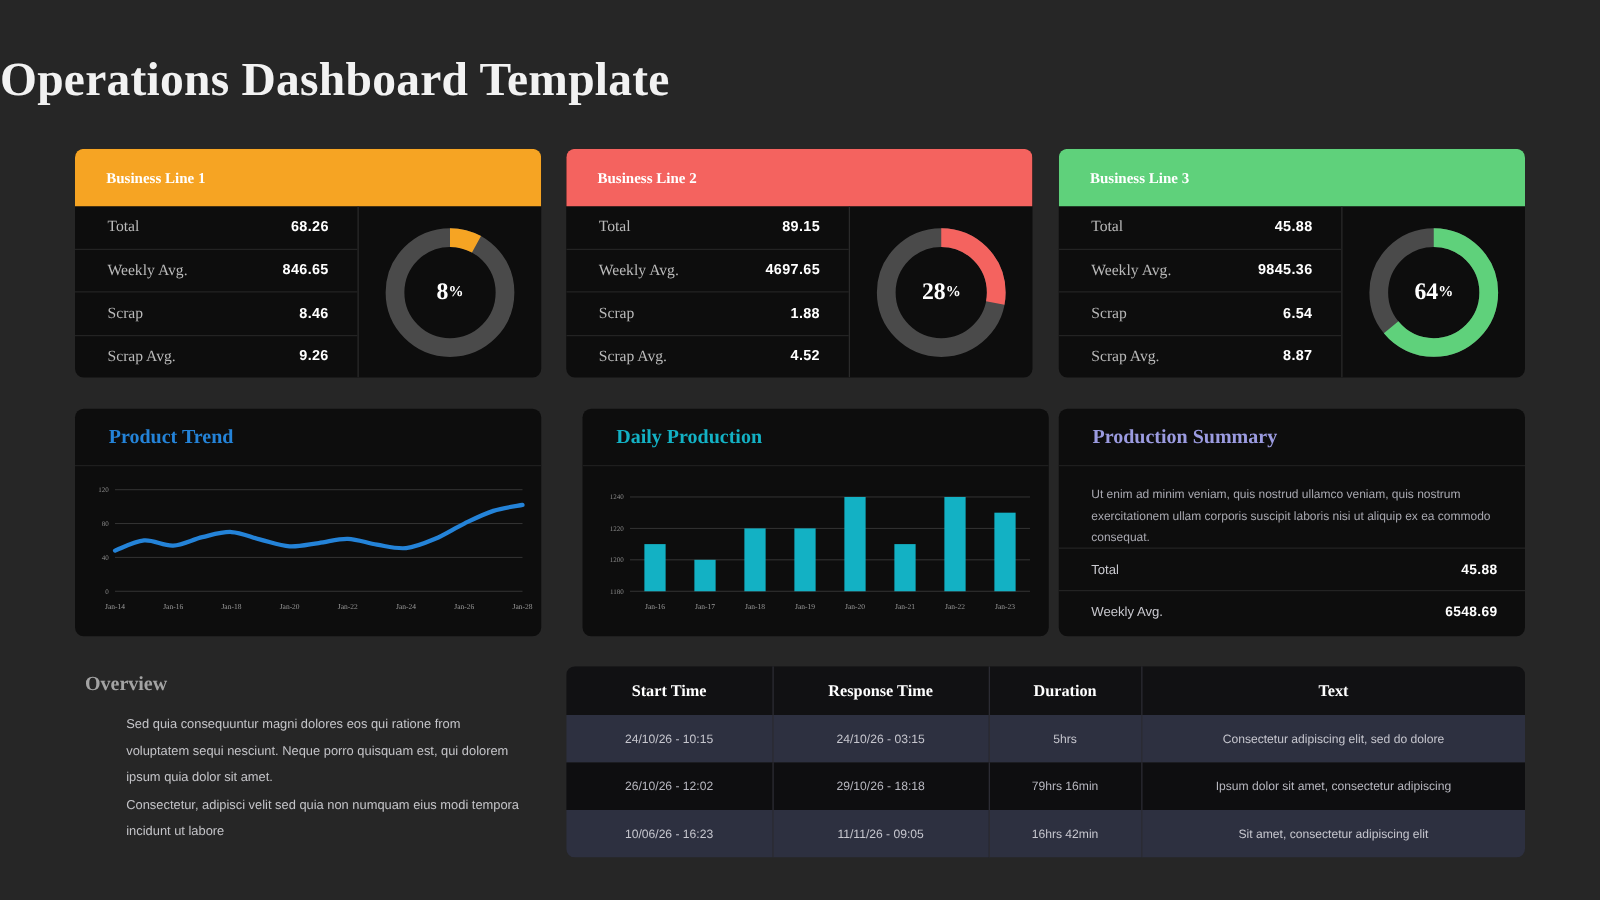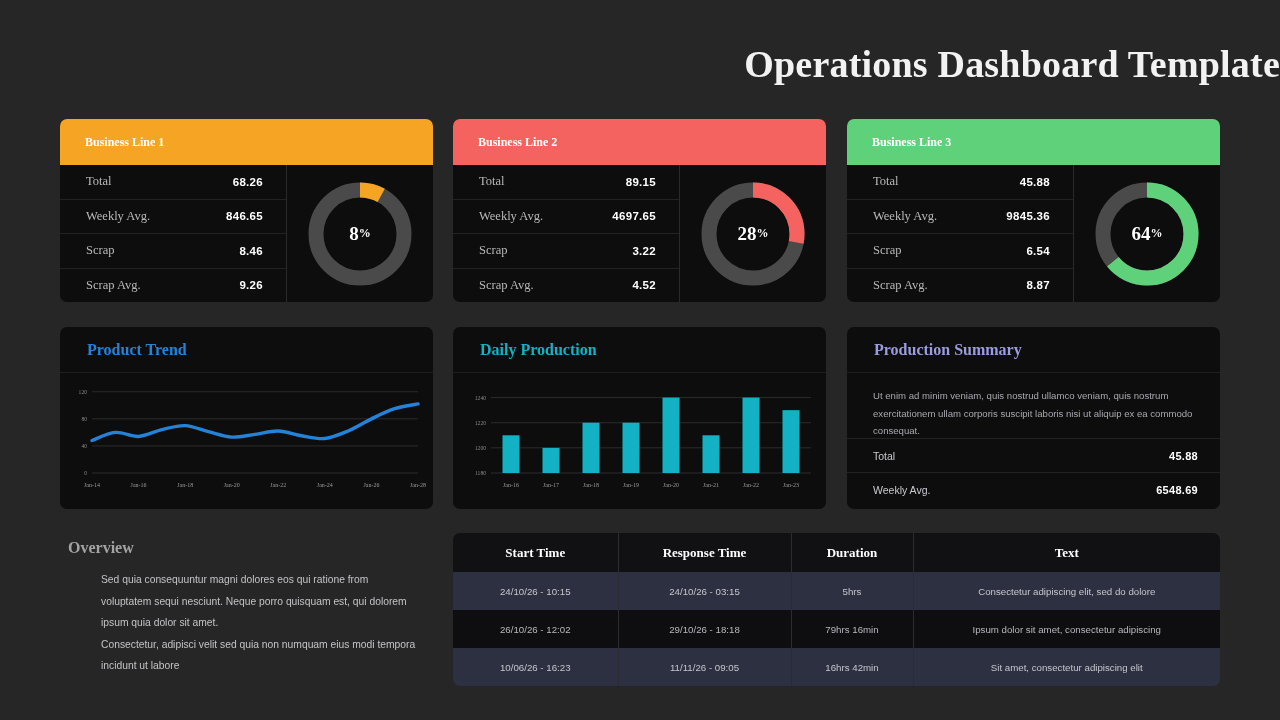--- a/index.html
+++ b/index.html
@@ -6,21 +6,21 @@
   html, body {
     width: 1280px; height: 720px;
     background: #262626;
     font-family: "Liberation Sans", sans-serif;
     overflow: hidden;
   }
   .page { position: relative; width: 1280px; height: 720px; }
 
   .page-title {
     position: absolute; top: 42px; left: 0; width: 1280px;
-    text-align: right;
+    text-align: left;
     font-family: "Liberation Serif", serif;
     font-size: 38px; font-weight: 700; color: #f2f2f2;
     letter-spacing: .2px;
   }
 
   
   .kpi-card {
     position: absolute; top: 119px; width: 373px; height: 183px;
     background: #0d0d0d; border-radius: 7px; overflow: hidden;
     display: flex; flex-direction: column;
@@ -63,21 +63,21 @@
     font-family: "Liberation Serif", serif;
     font-size: 12px; font-weight: 700; color: #ffffff;
   }
 
   
   .panel {
     position: absolute; top: 327px; width: 373px; height: 182px;
     background: #0d0d0d; border-radius: 7px; overflow: hidden;
   }
   .panel.p1 { left: 60px; }
-  .panel.p2 { left: 453px; }
+  .panel.p2 { left: 466px; }
   .panel.p3 { left: 847px; }
   .panel-head {
     height: 46px; display: flex; align-items: center; padding-left: 27px;
     font-family: "Liberation Serif", serif;
     font-size: 16px; font-weight: 700;
     border-bottom: 1px solid #1e1e1e;
   }
   .panel-body { height: 136px; position: relative; }
 
   .summary-text {
@@ -184,21 +184,21 @@
         <div class="kpi-row">
           <span class="kpi-label">Total</span>
           <span class="kpi-val">89.15</span>
         </div>
         <div class="kpi-row">
           <span class="kpi-label">Weekly Avg.</span>
           <span class="kpi-val">4697.65</span>
         </div>
         <div class="kpi-row">
           <span class="kpi-label">Scrap</span>
-          <span class="kpi-val">3.22</span>
+          <span class="kpi-val">1.88</span>
         </div>
         <div class="kpi-row">
           <span class="kpi-label">Scrap Avg.</span>
           <span class="kpi-val">4.52</span>
         </div>
       </div>
       <div class="kpi-donut">
         <div class="donut-wrap">
           <svg width="112" height="112" viewBox="0 0 112 112">
             <circle cx="56" cy="56" r="44" fill="none" stroke="#4a4a4a" stroke-width="15"></circle>

